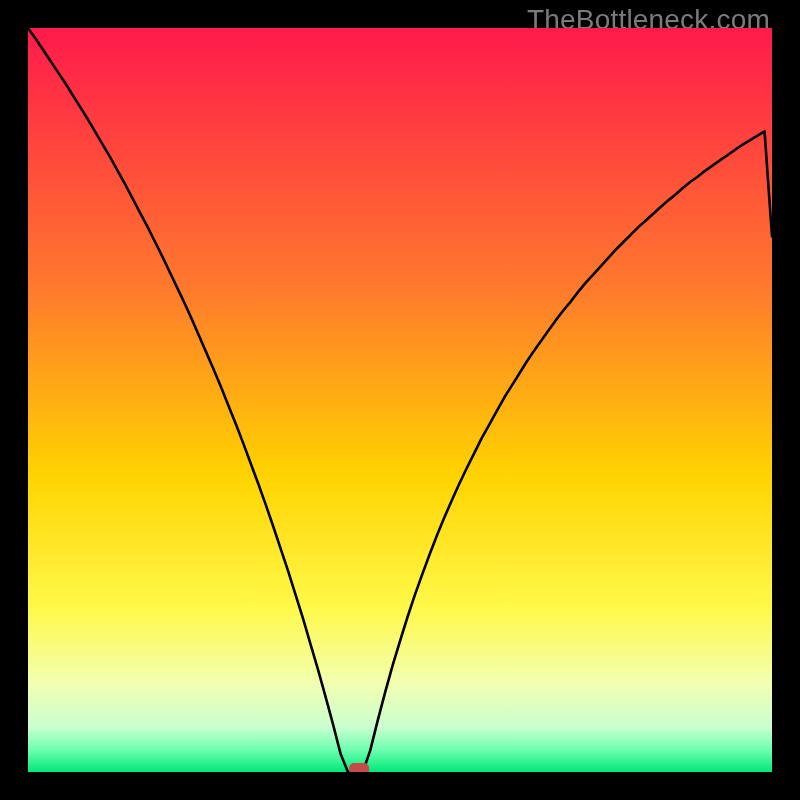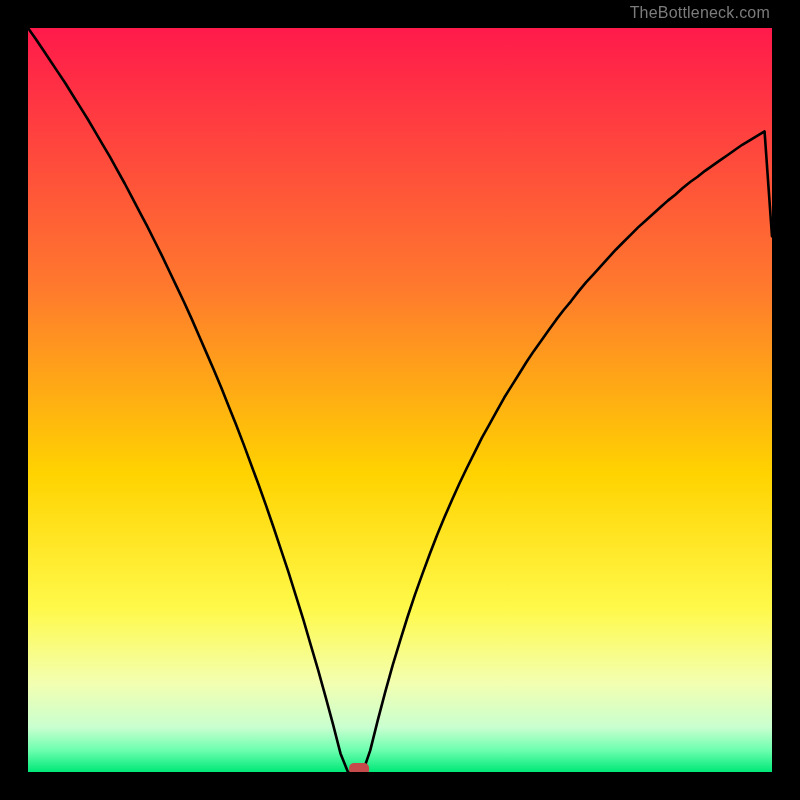--- a/index.html
+++ b/index.html
@@ -33,21 +33,21 @@
   }
   svg.curve-layer {
     position: absolute;
     inset: 0;
   }
   .watermark {
     position: absolute;
     top: 4px;
     right: 30px;
     color: #7b7b7b;
-    font-size: 16px;
+    font-size: 28px;
     letter-spacing: 0.2px;
     font-weight: 500;
   }
 </style>
 </head>
 <body>
 
 <div class="frame">
   <div class="watermark">TheBottleneck.com</div>
   <div class="plot-area">

